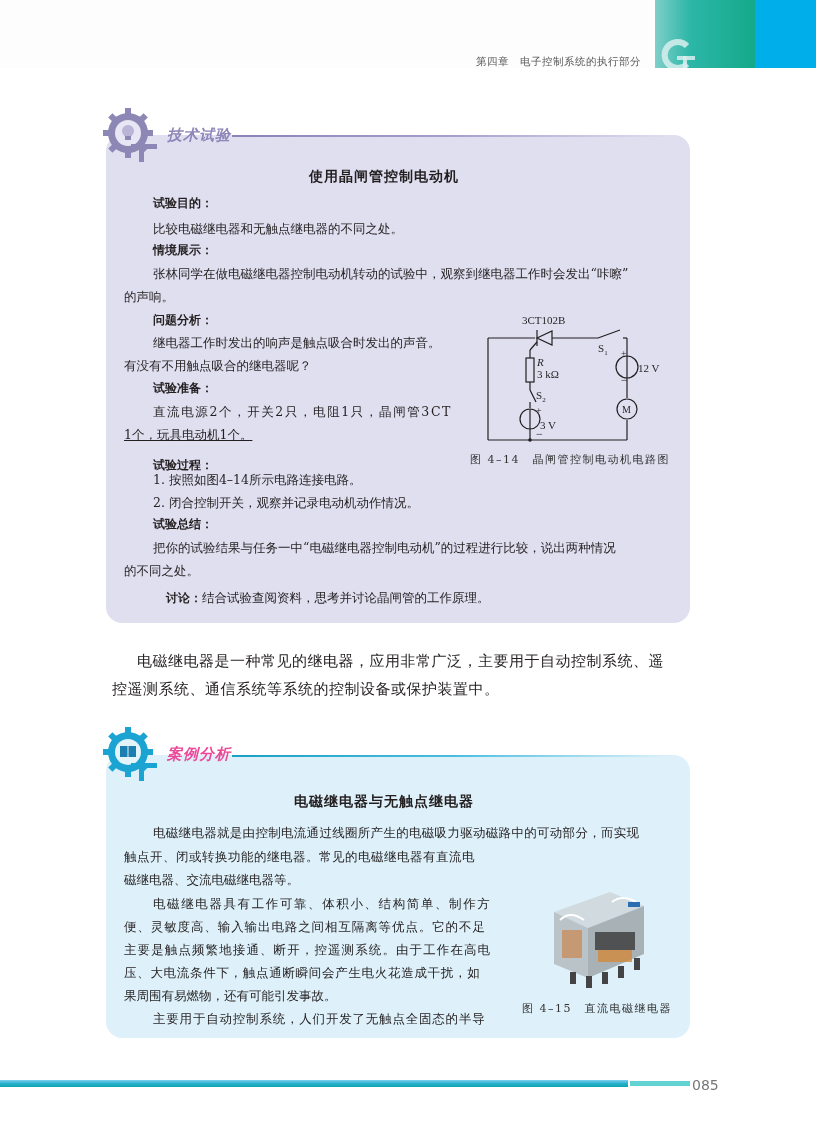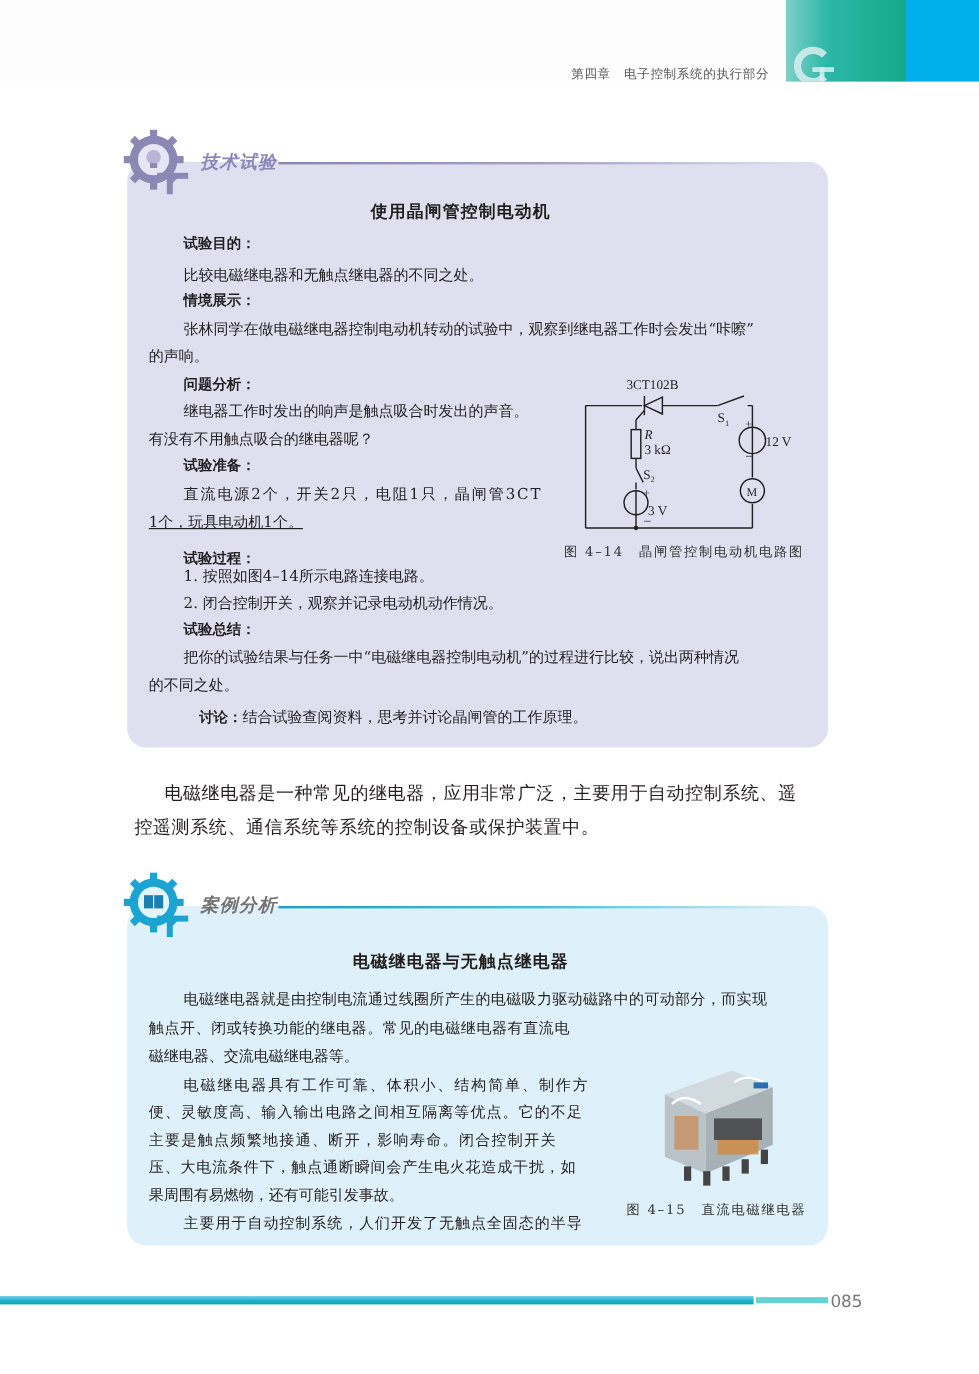--- a/index.html
+++ b/index.html
@@ -18,21 +18,21 @@
   .box2 { top:755px; height:283px; background:#def1fa; }
   .tab-line { position:absolute; height:2px; }
   .tab-line1 { left:232px; top:135px; width:440px; background:linear-gradient(90deg,#8a82b8 0%,#a59fcc 50%,#e0dff0 100%); }
   .tab-line2 { left:232px; top:755px; width:440px; background:linear-gradient(90deg,#1b9fc4 0%,#49bde0 50%,#def1fa 100%); }
   .gear { position:absolute; width:54px; height:54px; }
   .gear1 { left:103px; top:108px; }
   .gear2 { left:103px; top:727px; }
   .tab-title { position:absolute; font-family:"DejaVu Sans","Liberation Sans",sans-serif; font-weight:bold;
                font-size:15px; letter-spacing:1px; font-style:italic; }
   .tab-title1 { left:167px; top:126px; color:#8e86b8; }
-  .tab-title2 { left:167px; top:745px; color:#737373; }
+  .tab-title2 { left:167px; top:745px; color:#ec4899; }
 
   .box-title { position:absolute; left:106px; width:556px; text-align:center;
                font-family:"DejaVu Sans","Liberation Sans",sans-serif; font-size:14px; font-weight:bold; color:#231f20; letter-spacing:1px; }
   .t { position:absolute; font-size:12.5px; line-height:21px; white-space:nowrap; }
   .b { font-family:"DejaVu Sans","Liberation Sans",sans-serif; font-weight:bold; font-size:12px; }
   .caption { position:absolute; font-size:11px; letter-spacing:1.5px; color:#333; white-space:nowrap; }
 
   .circuit { position:absolute; left:480px; top:312px; width:190px; height:135px; }
 
   .main-text { position:absolute; left:112px; font-size:15px; line-height:26px; white-space:nowrap; letter-spacing:0.5px; }
@@ -175,21 +175,21 @@
   <rect x="36" y="36" width="5" height="18" fill="#1ba4d2"></rect>
 </svg>
 <div class="tab-title tab-title2">案例分析</div>
 <div class="box-title" style="top:793px;">电磁继电器与无触点继电器</div>
 
 <div class="t" style="left:153px;top:822px;letter-spacing:0.3px;">电磁继电器就是由控制电流通过线圈所产生的电磁吸力驱动磁路中的可动部分，而实现</div>
 <div class="t" style="left:124px;top:846px;letter-spacing:0.5px;">触点开、闭或转换功能的继电器。常见的电磁继电器有直流电</div>
 <div class="t" style="left:124px;top:869px;">磁继电器、交流电磁继电器等。</div>
 <div class="t" style="left:153px;top:893px;letter-spacing:1.6px;">电磁继电器具有工作可靠、体积小、结构简单、制作方</div>
 <div class="t" style="left:124px;top:916px;letter-spacing:0.9px;">便、灵敏度高、输入输出电路之间相互隔离等优点。它的不足</div>
-<div class="t" style="left:124px;top:939px;letter-spacing:1.1px;">主要是触点频繁地接通、断开，影响寿命。闭合控制开关</div>
+<div class="t" style="left:124px;top:939px;letter-spacing:1.1px;">主要是触点频繁地接通、断开，控遥测系统。由于工作在高电</div>
 <div class="t" style="left:124px;top:962px;letter-spacing:0.7px;">压、大电流条件下，触点通断瞬间会产生电火花造成干扰，如</div>
 <div class="t" style="left:124px;top:985px;">果周围有易燃物，还有可能引发事故。</div>
 <div class="t" style="left:153px;top:1008px;letter-spacing:0.8px;">主要用于自动控制系统，人们开发了无触点全固态的半导</div>
 
 <svg class="relay" viewBox="0 0 125 110">
   <polygon points="14,32 70,12 104,26 48,48" fill="#cfd8dc" opacity="0.9"></polygon>
   <polygon points="14,32 48,48 48,98 14,84" fill="#b9c3c8"></polygon>
   <polygon points="48,48 104,26 104,74 48,98" fill="#a7b1b6"></polygon>
   <rect x="22" y="50" width="20" height="28" fill="#c98850" opacity="0.7"></rect>
   <rect x="55" y="52" width="40" height="18" fill="#3a3a3a" opacity="0.8"></rect>

